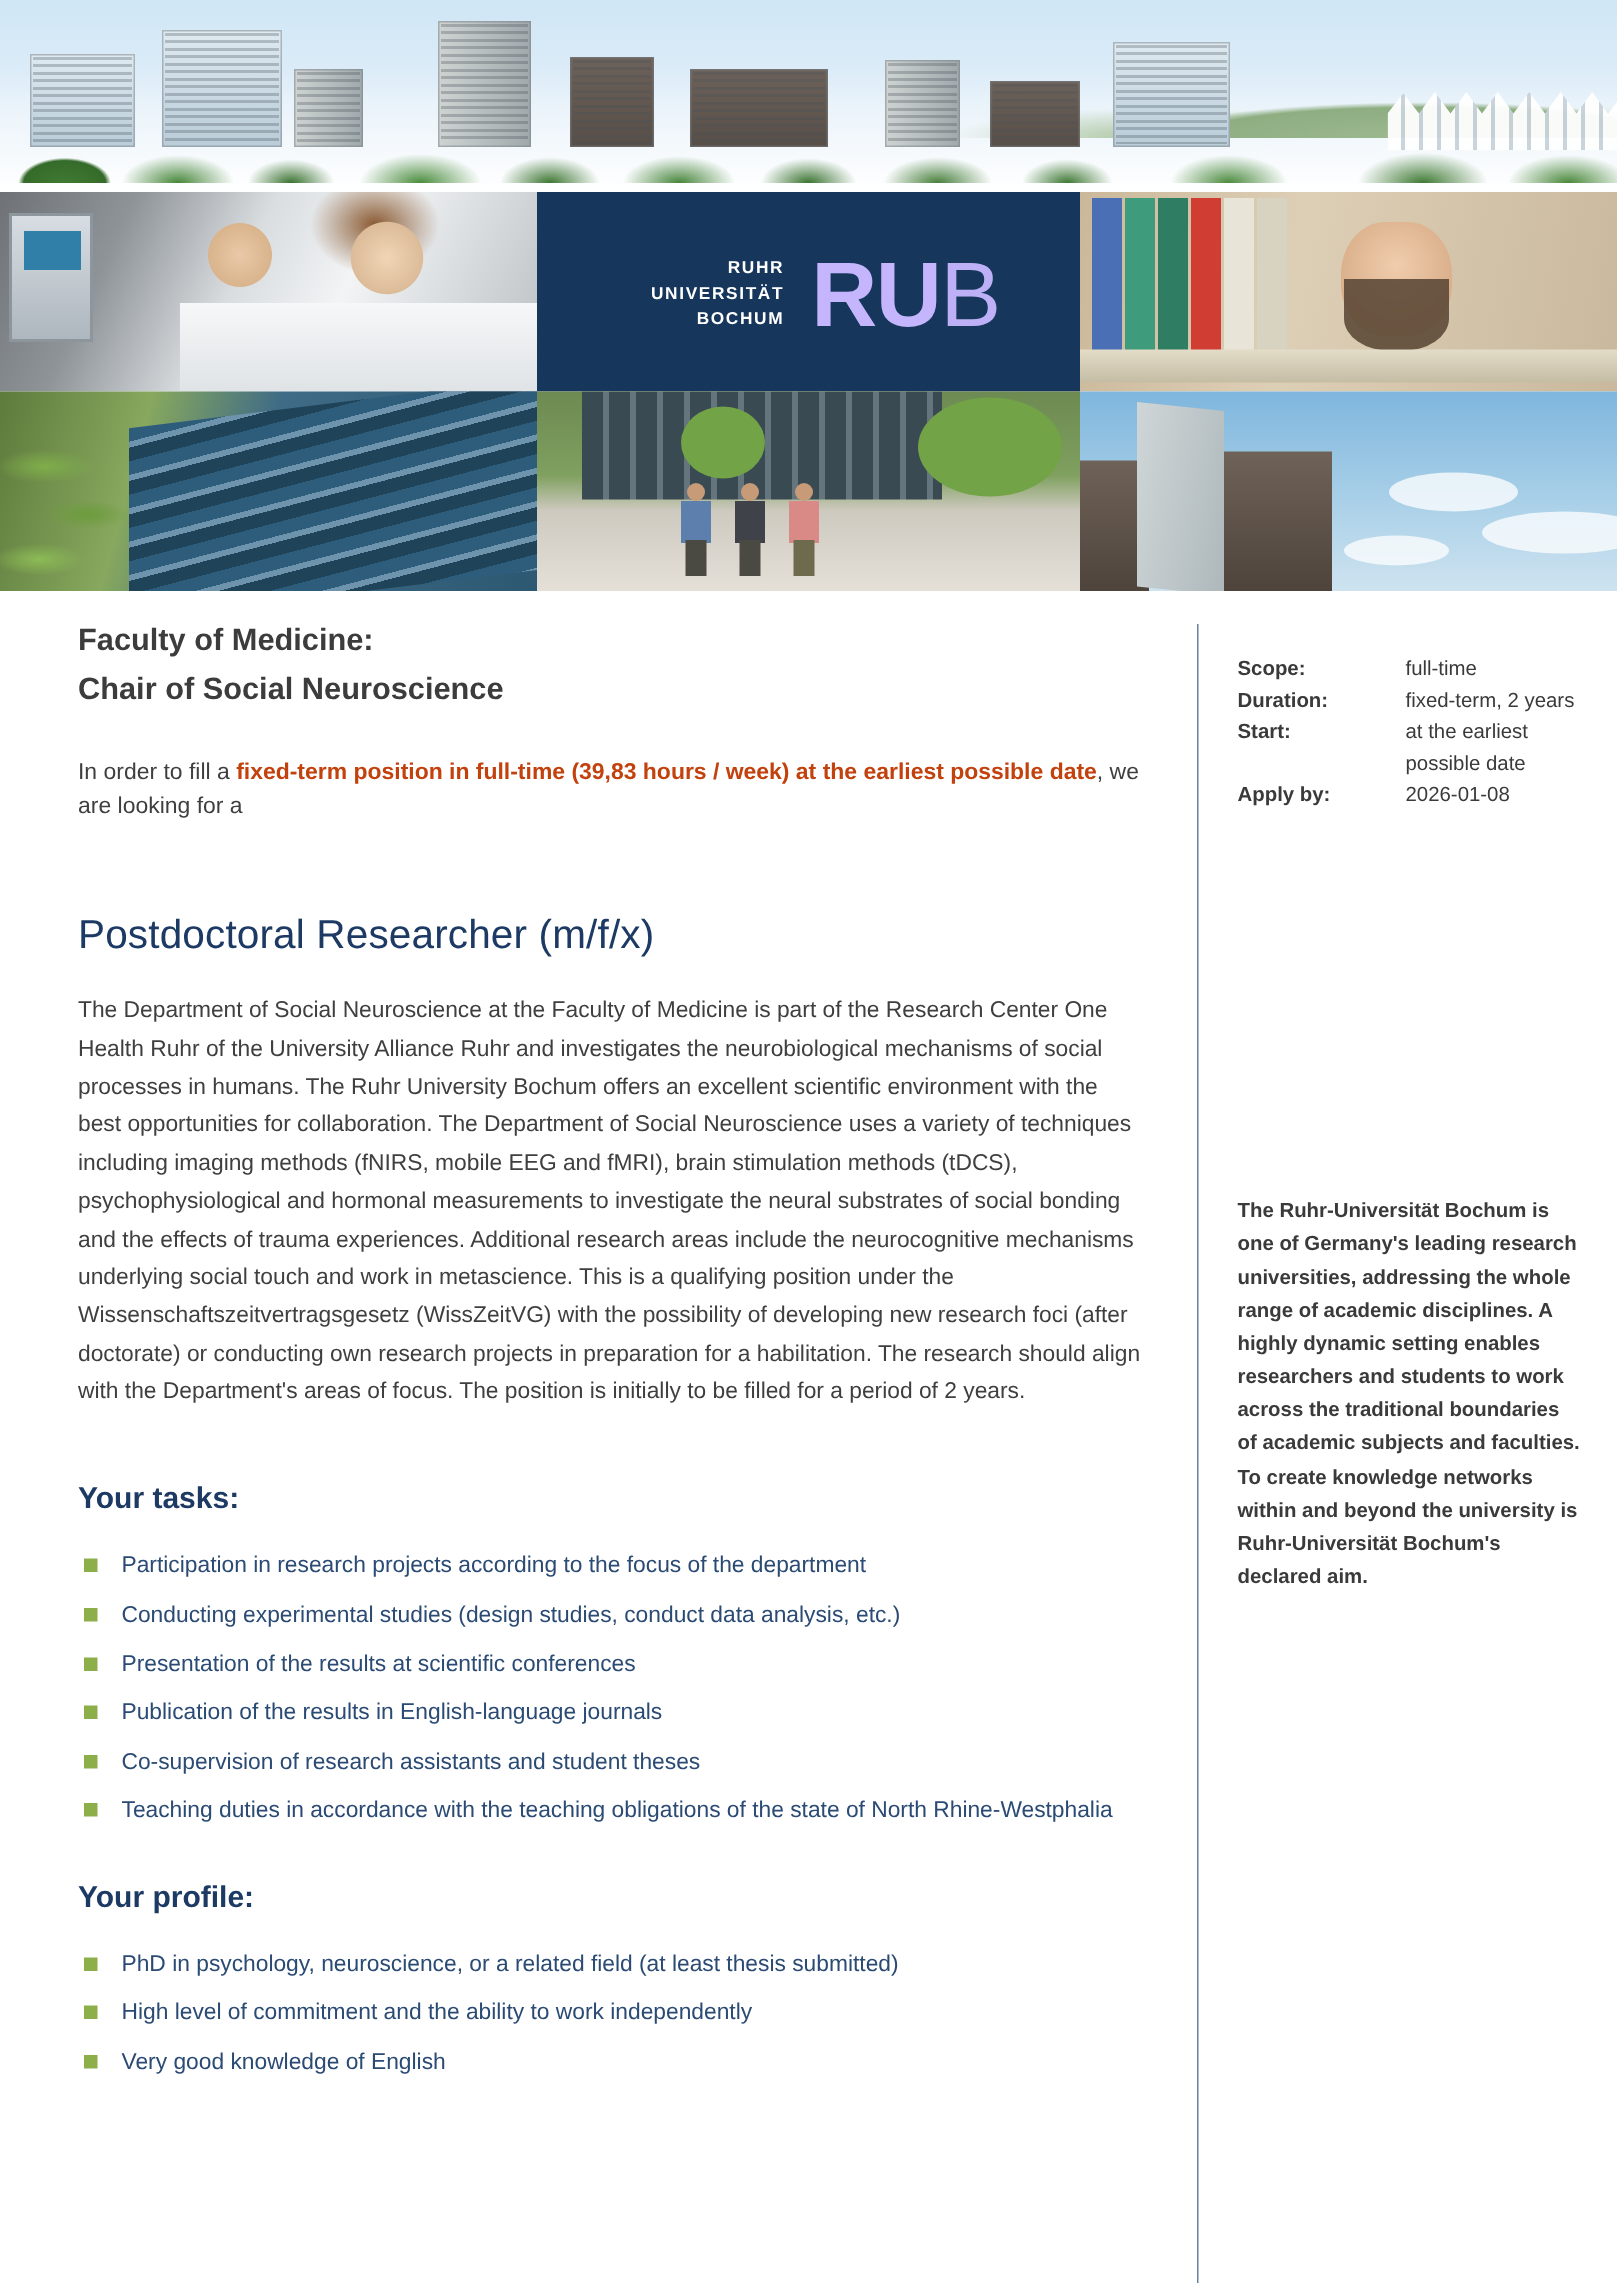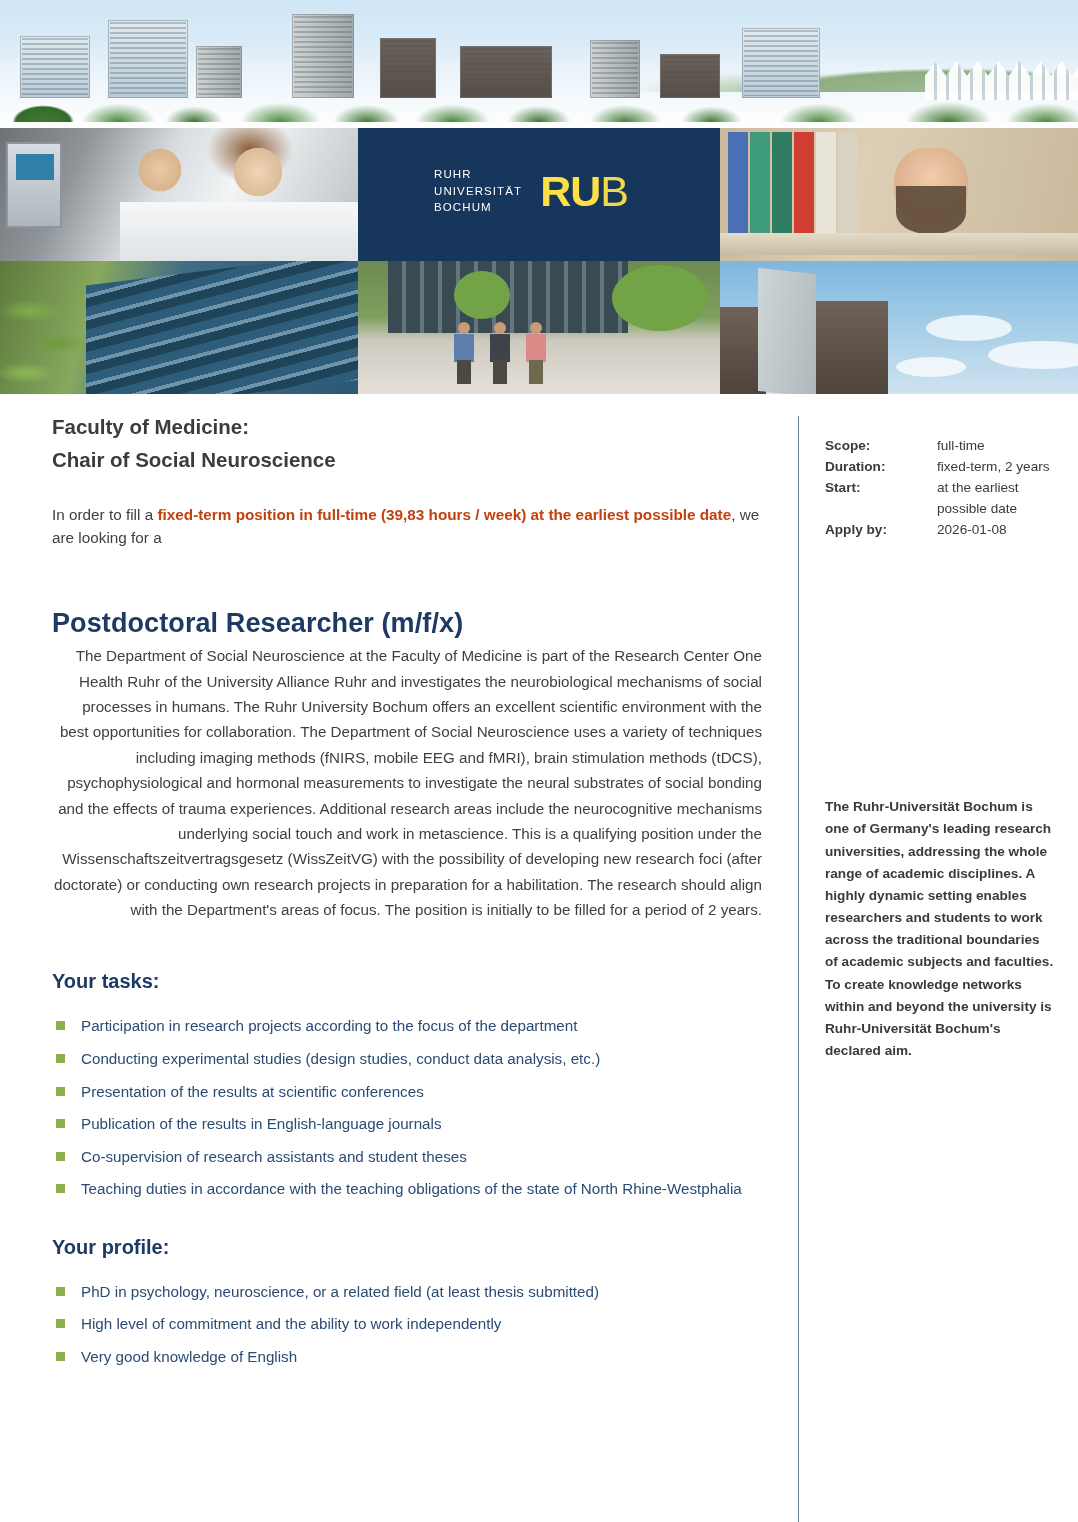--- a/index.html
+++ b/index.html
@@ -76,22 +76,22 @@
   }
   .ph-lab .eq { position:absolute; left:6px; top:14px; width:56px; height:86px;
     background:linear-gradient(#d7dde2,#aeb7be); border:2px solid #8d969d; }
   .ph-lab .eq i { position:absolute; left:8px; top:10px; width:38px; height:26px;
     background:#2f7fa8; display:block; }
   .ph-lab .coat { position:absolute; left:120px; top:74px; width:240px; height:60px;
     background:linear-gradient(#f6f7f8,#dfe3e6); }
 
   .ph-logo { left:358px; top:0; width:362px; height:133px; background:#16365c; }
   .logo-wrap { position:absolute; left:76px; top:38px; display:flex; align-items:center; gap:18px; }
-  .logo-lines { color:#fff; font-size:11.5px; line-height:1.45; letter-spacing:1.1px; font-weight:400; }
-  .logo-rub { color:#fde047; font-size:43px; font-weight:700; letter-spacing:-1px; line-height:1; }
+  .logo-lines { color:#fff; font-size:11.5px; line-height:1.45; letter-spacing:1.1px; font-weight:700;text-align:right; }
+  .logo-rub { color:#c4b5fd; font-size:61px; font-weight:700; letter-spacing:-1px; line-height:1; }
   .logo-rub b { font-weight:700; }
   .logo-rub span { font-weight:400; opacity:.96; }
 
   .ph-books { left:720px; top:0; width:358px; height:133px;
     background:linear-gradient(100deg,#cbb89a 0%,#ddcfb6 40%,#c9b89c 100%); }
   .ph-books .sp { position:absolute; top:4px; width:20px; height:104px; }
   .ph-books .shelf { position:absolute; left:0; right:0; bottom:6px; height:22px;
     background:linear-gradient(#e3dcc8,#c5bca4); }
   .ph-books .face { position:absolute; left:174px; top:20px; width:74px; height:76px;
     border-radius:40%/46%; background:radial-gradient(circle at 50% 38%,#f0cdad,#cf9f78); }
@@ -130,23 +130,23 @@
   
   .page { position:relative; width:1078px; height:1156px; background:#fff; }
   .divider { position:absolute; left:798px; top:22px; bottom:0; width:1px; background:#6b7f9e; }
 
   .main { position:absolute; left:52px; top:16px; width:710px; }
   .aside { position:absolute; left:825px; top:16px; width:230px;margin-top:25px; }
   h1.dept { font-size:20.5px; line-height:1.62; font-weight:700; color:#3c3c3c; margin:0 0 28px 0; }
   p.intro { font-size:15.3px; line-height:1.5; margin:0 0 58px 0; color:#3f3f3f; }
   p.intro b { font-weight:700; color:#c2410c; }
 
-  h2.job { font-size:27px; font-weight:700; color:#1c3a63; margin:0 0 4px 0; letter-spacing:.1px; }
-
-  p.desc { font-size:15.2px; line-height:1.67; margin:0; color:#3f3f3f;text-align:right; }
+  h2.job { font-size:27px; font-weight:400; color:#1c3a63; margin:0 0 22px 0; letter-spacing:.1px; }
+
+  p.desc { font-size:15.2px; line-height:1.67; margin:0; color:#3f3f3f; }
 
   h3.sec { font-size:20px; font-weight:700; color:#1c3a63; margin:48px 0 22px 0; }
   h3.sec.tight { margin-top:36px; }
 
   ul.bul { list-style:none; margin:0; padding:0; }
   ul.bul li { position:relative; padding-left:29px; font-size:15.2px; line-height:1.42;
     color:#2b4b74; margin-bottom:11px; }
   ul.bul li::before { content:""; position:absolute; left:4px; top:6px;
     width:9px; height:9px; background:#8caf4a; }
 

